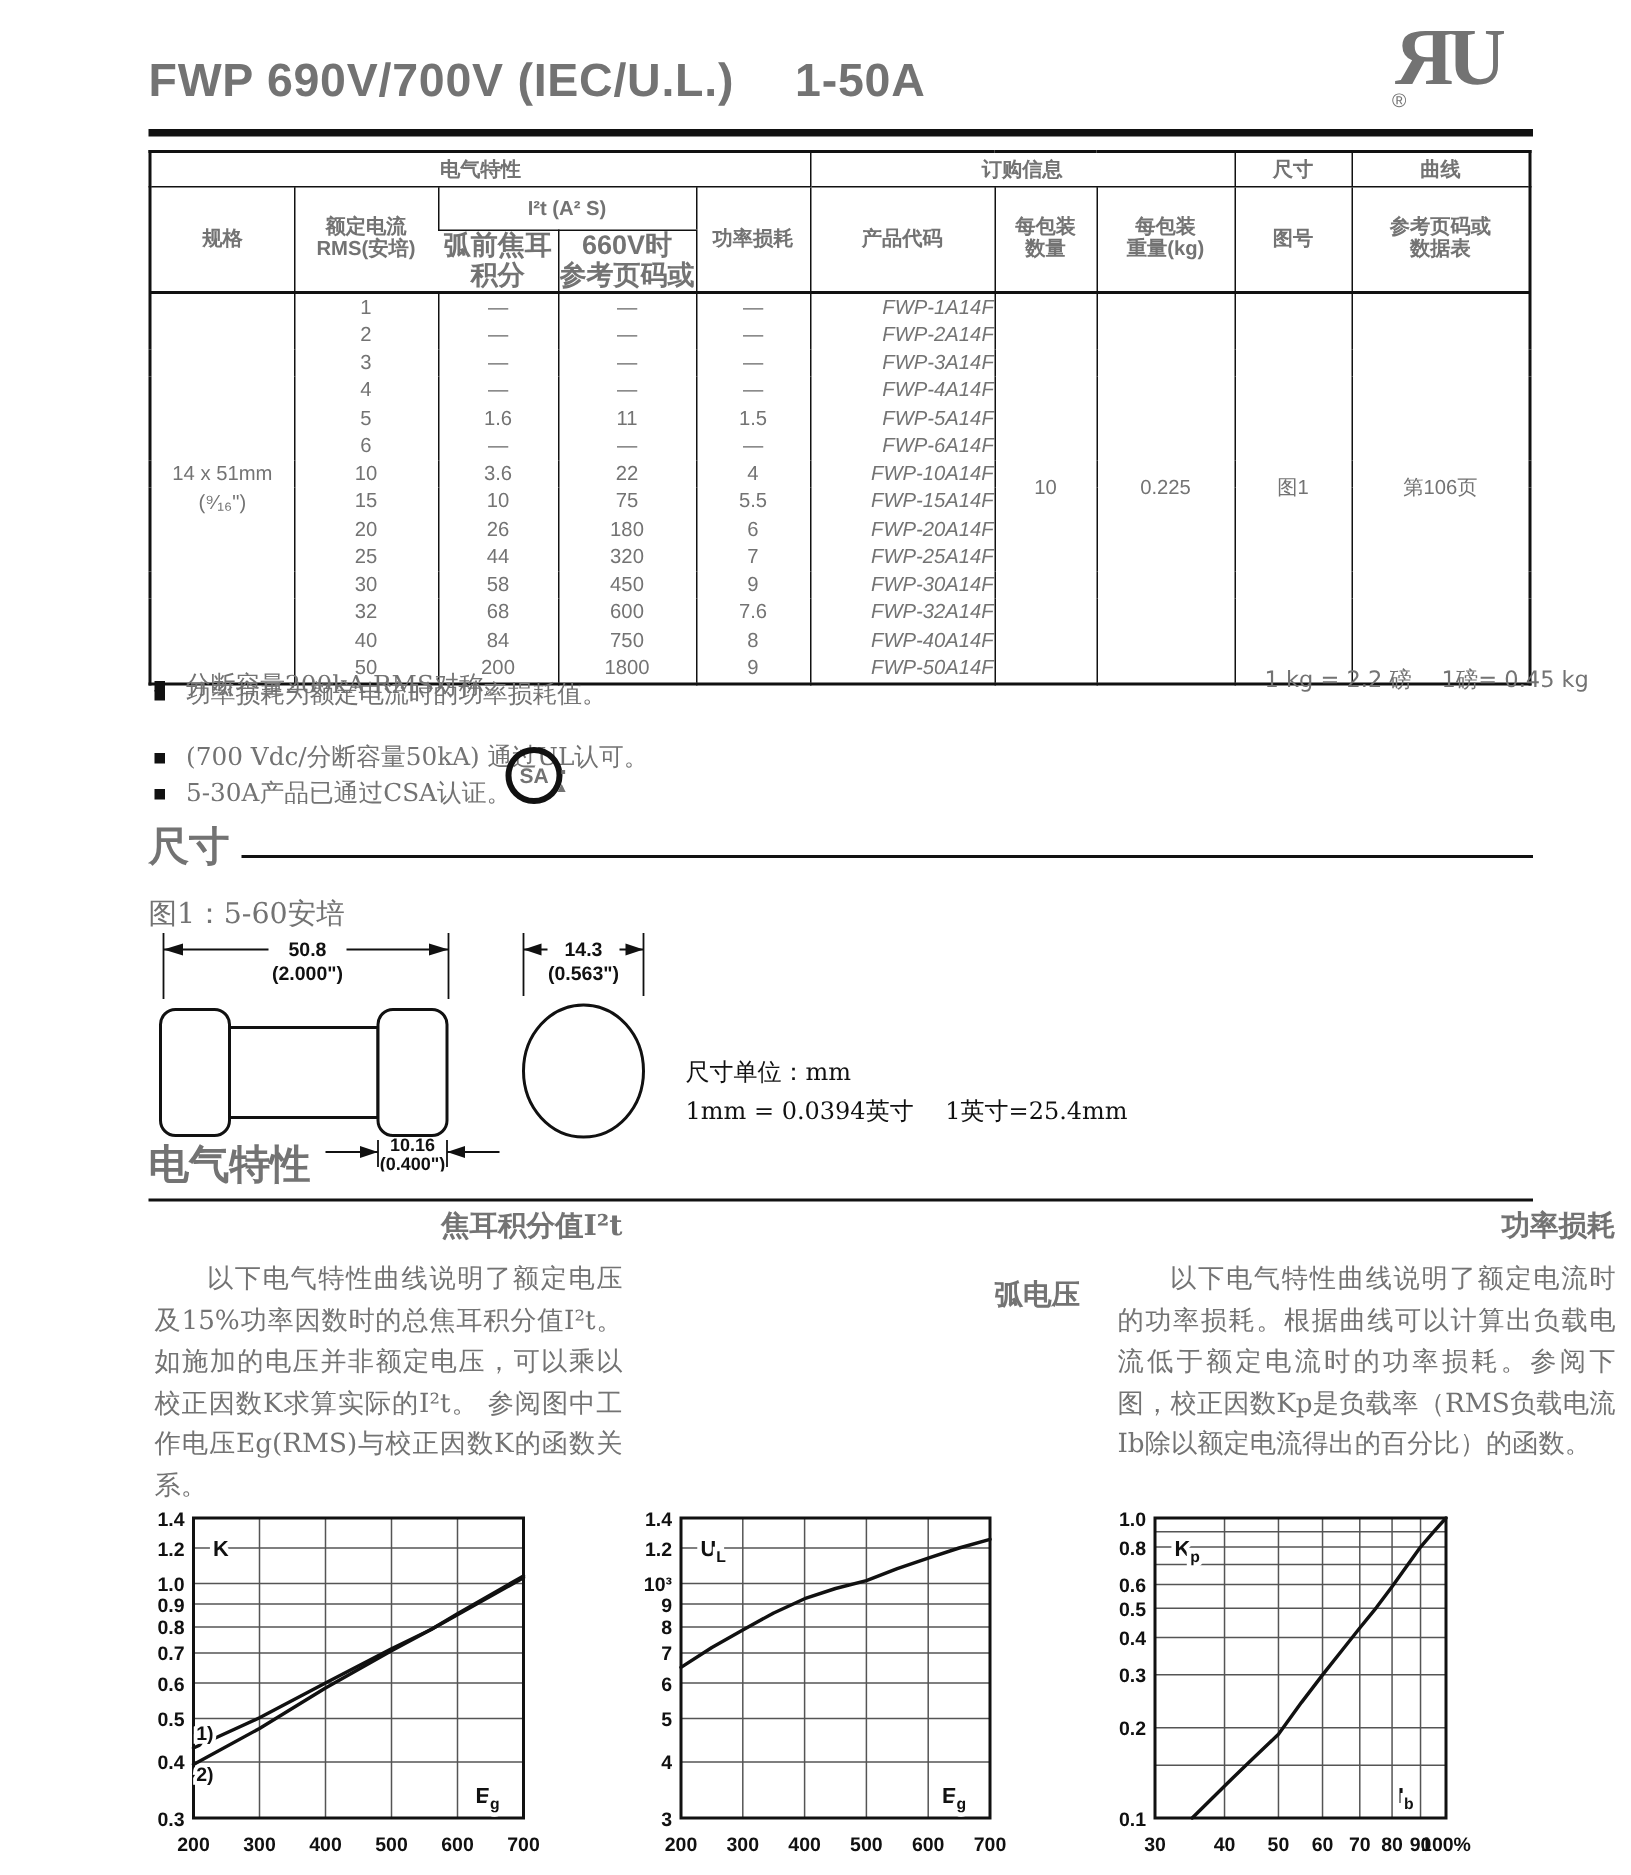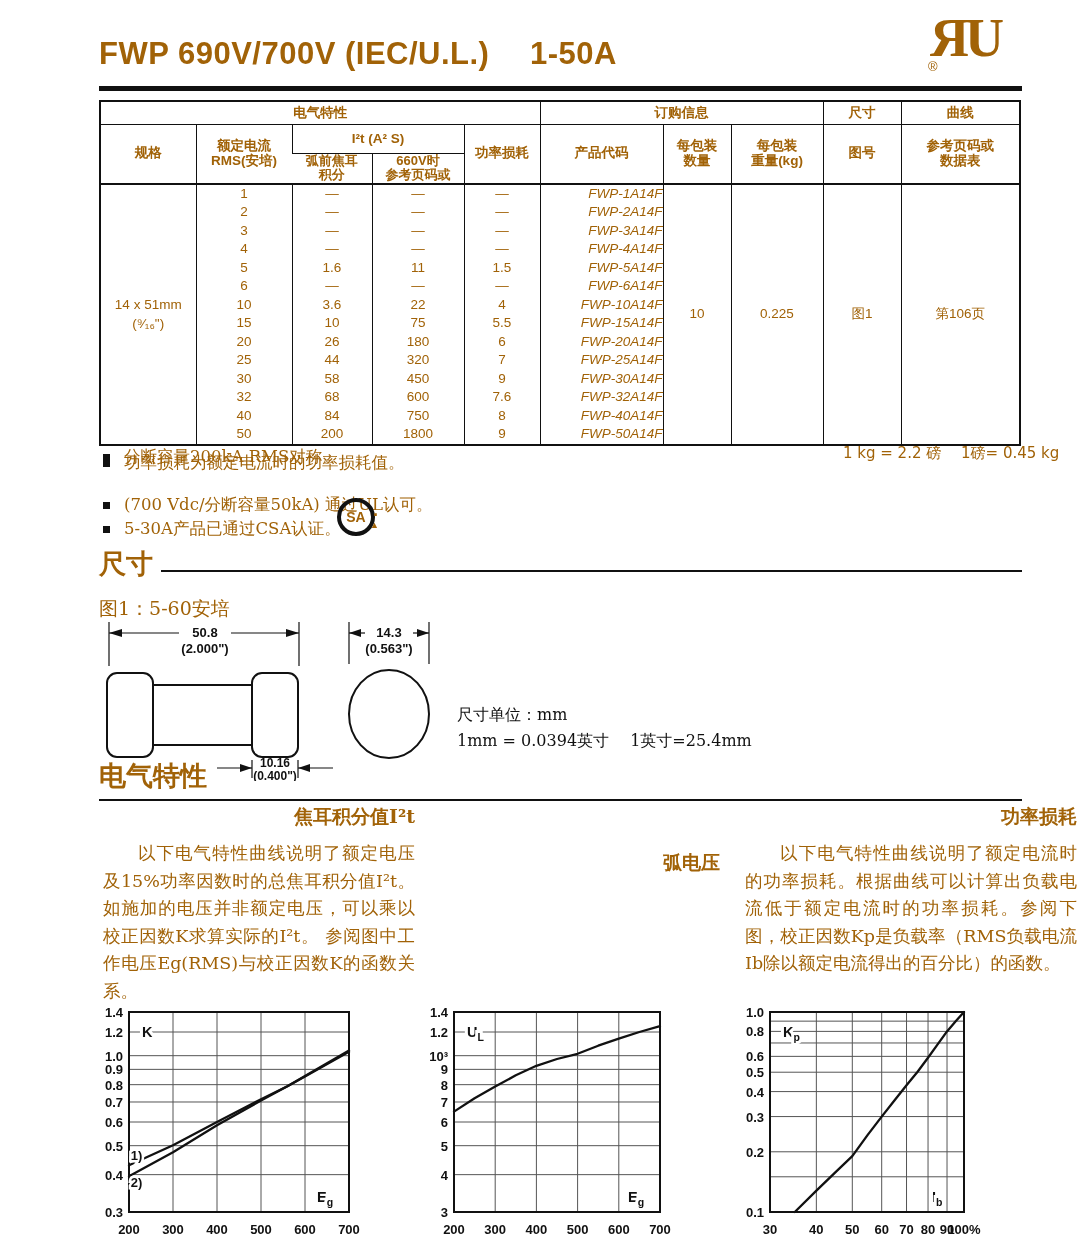--- a/index.html
+++ b/index.html
@@ -1,16 +1,16 @@
 <!DOCTYPE html>
 <html><head>
 <meta charset="utf-8">
 <style>
   html,body{margin:0;padding:0;background:#fff;}
-  #page{position:relative;width:1087px;height:1250px;background:#fff;color:#a16207;
+  #page{position:relative;width:1087px;height:1250px;background:#fff;color:#737373;
         font-family:"Liberation Sans",sans-serif;overflow:hidden;}
   .abs{position:absolute;}
 
   
   #title{left:99px;top:36px;font-size:31px;font-weight:900;letter-spacing:.5px;
          font-family:"Liberation Sans",sans-serif;}
   #ul-logo{left:930px;top:8px;width:100px;height:72px;}
   #ul-mark{font-size:54px;font-weight:900;letter-spacing:-4px;line-height:60px;
            font-family:Liberation Serif, serif;}
   #ul-reg{position:absolute;left:-2px;bottom:6px;font-size:13px;}
@@ -19,21 +19,21 @@
   
   #spec-table{position:absolute;left:99px;top:100px;border-collapse:collapse;table-layout:fixed;
               border:2px solid #111;}
   #spec-table th,#spec-table td{padding:0;margin:0;border-left:1px solid #111;
               font-family:"Liberation Sans",sans-serif;text-align:center;vertical-align:middle;}
   #spec-table th:first-child,#spec-table td.no-left{border-left:none;}
   #spec-table thead th{font-size:13.5px;font-weight:700;border-bottom:1px solid #111;line-height:1.1;}
   #spec-table thead{border-bottom:2px solid #111;}
   #spec-table thead tr.r1 th{height:22px;}
   #spec-table thead tr.r2 th{height:28px;}
-  #spec-table thead tr.r3 th{height:26px;font-size:13px;}
+  #spec-table thead tr.r3 th{height:26px;font-size:18px;}
   #spec-table tbody td{border-bottom:none;font-size:13.5px;height:18.5px;line-height:18.5px;}
   #spec-table tbody td.code{text-align:right;padding-left:16px;font-style:italic;}
   #spec-table td.mergecell{font-size:13.5px;}
   #spec-table td.speccell div{line-height:19px;}
 
   
   .footnote{left:103px;font-size:16.5px;font-family:"DejaVu Serif",serif;display:flex;align-items:center;}
   .footnote .sq{width:7px;height:7px;background:#111;margin-right:14px;flex:none;}
   #conversion-note{left:843px;top:444px;font-size:15px;font-family:"DejaVu Sans",sans-serif;}
 

